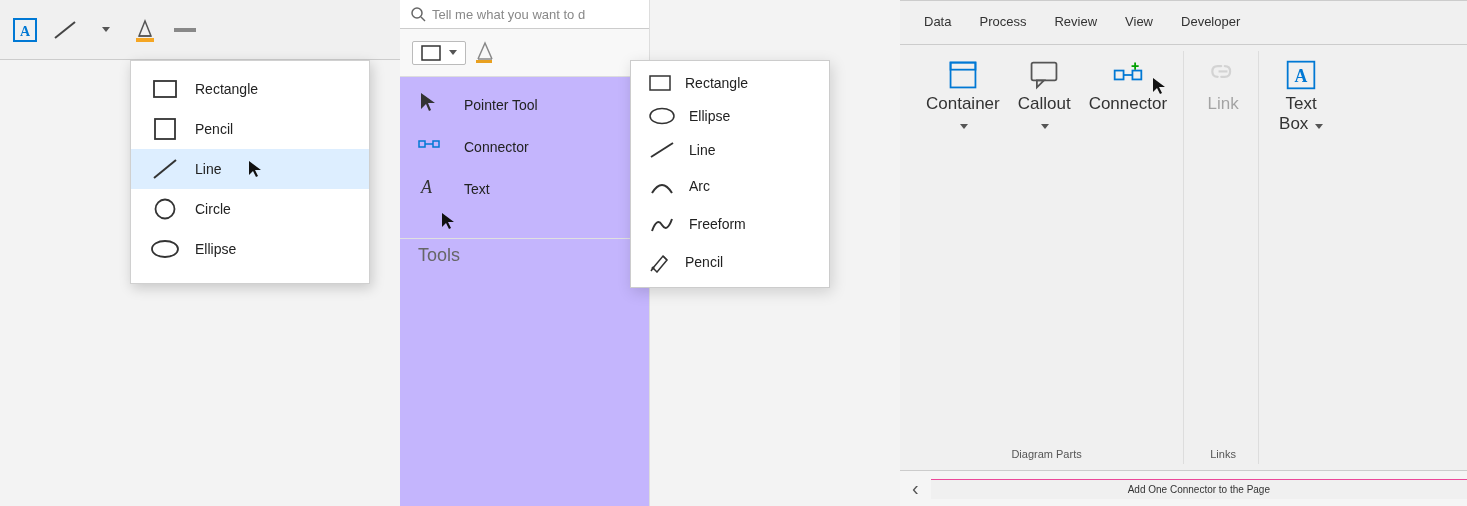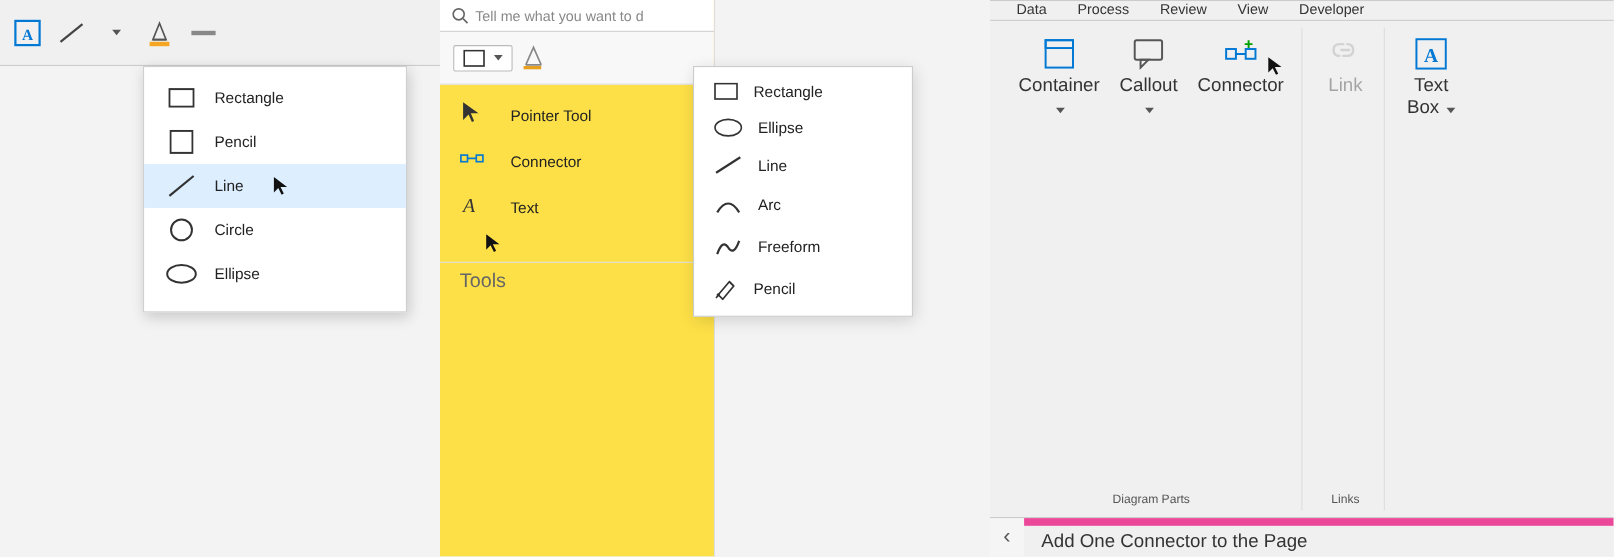--- a/index.html
+++ b/index.html
@@ -57,21 +57,21 @@
       flex-shrink: 0;
     }
 
     
     .tools-panel {
       position: absolute;
       left: 400px;
       top: 0;
       width: 250px;
       height: 506px;
-      background: #fde047;
+      background: #c4b5fd;
       border-right: 1px solid #ddd;
       display: flex;
       flex-direction: column;
     }
 
     .search-bar {
       display: flex;
       align-items: center;
       padding: 6px 10px;
       border-bottom: 1px solid #ccc;
@@ -141,21 +141,21 @@
 
     .ribbon-tabs {
       display: flex;
       background: #f0f0f0;
       border-bottom: 1px solid #ccc;
       padding: 0 10px;
       gap: 0;
     }
 
     .ribbon-tab {
-      padding: 0 14px;
+      padding: 13px 14px;
       font-size: 13px;
       cursor: pointer;
       color: #333;
       border-bottom: 2px solid transparent;
     }
 
     .ribbon-content {
       display: flex;
       align-items: stretch;
       padding: 6px 10px;
@@ -219,24 +219,25 @@
 
     .ribbon-btn-label {
       font-size: 17px;
       color: #333;
       text-align: center;
       line-height: 1.2;
     }
 
     .tooltip-bar {
       background: #f0f0f0;
-      border-top: 7px solid #ec4899;
+      border-top: 1px solid #ec4899;
       padding: 4px 16px;
-      font-size: 17px;
+      font-size: 10px;
       color: #333;
+      text-align: center;
     }
 
     
     .top-toolbar {
       position: absolute;
       left: 0;
       top: 0;
       width: 400px;
       height: 60px;
       background: #f0f0f0;

